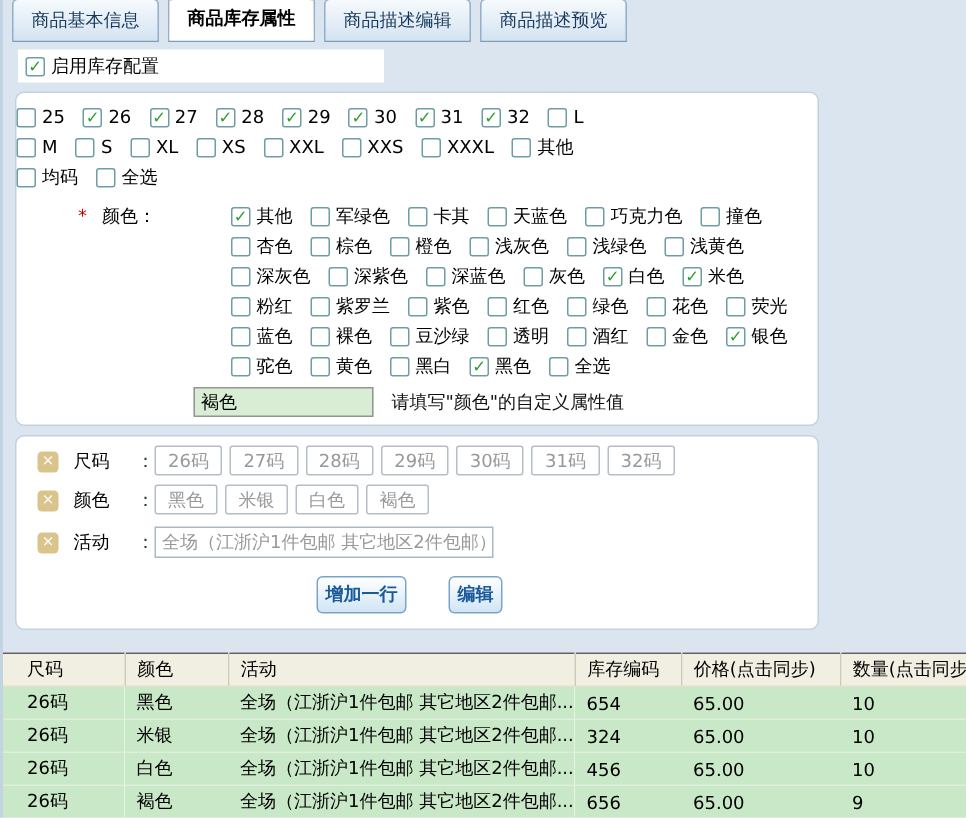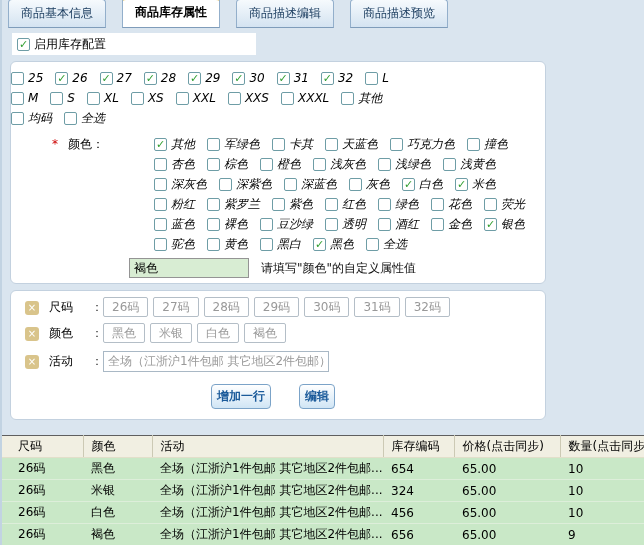--- a/index.html
+++ b/index.html
@@ -6,40 +6,40 @@
   html,body { margin:0; padding:0; }
   body {
     width:644px; height:545px; overflow:hidden;
     background:#dae5ef;
     font-family:"DejaVu Sans","Liberation Sans",sans-serif;
     font-size:12px; color:#000;
   }
   .page { width:644px; height:545px; border-left:2px solid #c2d3e2; }
 
   
-  .tab-bar { display:flex; align-items:flex-end; gap:16px; padding:3px 0 0 6px; height:28px; }
+  .tab-bar { display:flex; align-items:flex-end; gap:6px; padding:3px 0 0 6px; height:28px; }
   .tab {
     padding:5px 12px 5px; background:linear-gradient(#f6fafd,#d4e3f1);
     border:1px solid #93afcb; border-bottom-color:#7f9cba; border-radius:4px 4px 0 0;
     color:#17395c; cursor:default; white-space:nowrap;
   }
   .tab.active {
     background:#ffffff; border-top:3px solid #e8b42e; font-weight:bold; color:#000;
     padding-top:4px; padding-bottom:6px;
   }
 
   
   .enable-strip { display:flex; align-items:center; background:#fff; width:244px; height:22px;
     margin:5px 0 0 10px; padding-left:5px; }
 
   
   .cb { display:inline-block; width:13px; height:13px; border:1px solid #6e9da6; background:#fff;
     margin-right:4px; text-align:center; line-height:11px; font-size:11px; font-weight:bold;
     color:#2f9e2f; border-radius:2px; flex:0 0 13px; }
-  .cb-item { display:inline-flex; align-items:center; margin-right:12px; cursor:default;font-style:italic; }
+  .cb-item { display:inline-flex; align-items:center; margin-right:12px; cursor:default; }
   .cb-lab { white-space:nowrap; }
 
   
   .panel { background:#fff; border:1px solid #c3d1df; border-radius:6px; width:536px;
     margin:6px 0 0 8px; }
   #attr-panel { padding:6px 0 5px; }
   .attr-row { display:flex; margin-bottom:4px; }
   .attr-label { width:118px; padding-left:16px; padding-top:2px; flex:0 0 118px; }
   .req-star { color:#c00; margin-right:10px; }
   .cb-col { flex:1; }

